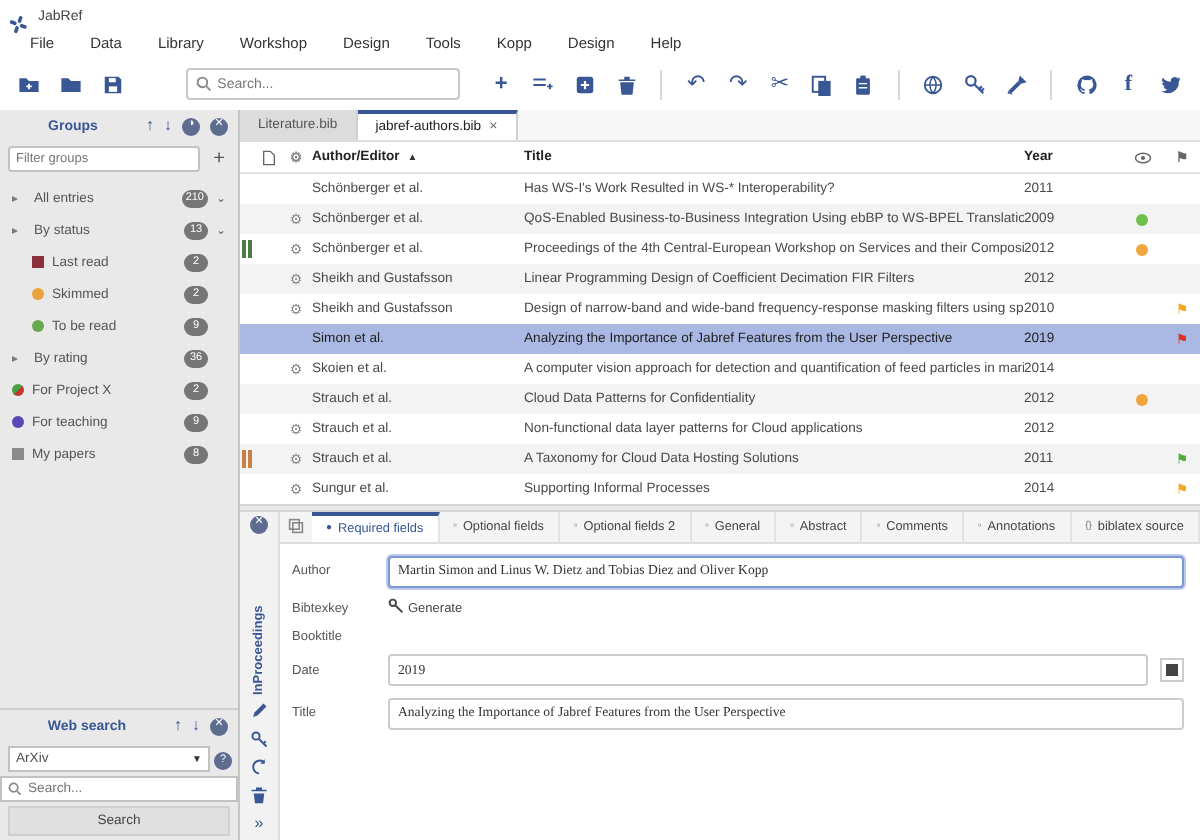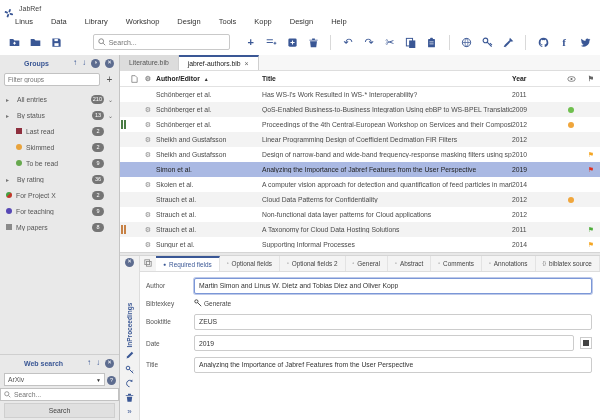--- a/index.html
+++ b/index.html
@@ -112,21 +112,21 @@
   .etab { padding:0 7px; display:flex; align-items:center; gap:3px; font-size:6.4px; color:#444;
     border-right:1px solid #e3e3e3; white-space:nowrap; }
   .etab.active { background:#fff; border-top:2px solid #3a5795; color:#3a5795; }
   .etab .bullet { font-size:5px; color:#777; }
   .etab.active .bullet { color:#3a5795; }
   .etag { width:16px; display:flex; align-items:center; justify-content:center; color:#888; font-size:7px; }
   .efields { flex:1; background:#fff; padding:6px 8px 4px 6px; display:flex; flex-direction:column; gap:5.5px; }
   .efrow { display:flex; align-items:center; gap:6px; }
   .eflabel { width:42px; font-size:6.5px; color:#555; flex:none; }
   .efrow input { flex:1; height:16px; border:1px solid #ccc; border-radius:2px; font-size:6.8px;
-    padding:0 4px; color:#333; font-family:Liberation Sans, sans-serif; outline:none; min-width:0; }
+    padding:0 4px; color:#333; font-family:Liberation Serif, serif; outline:none; min-width:0; }
   .efrow input.focused { border-color:#7b97d7; box-shadow:0 0 0 1px rgba(90,120,200,.4); }
   .ef-action { display:flex; align-items:center; gap:2px; font-size:6.5px; color:#444; flex:none; }
   .ef-cal { width:12px; height:12px; background:#fff; border:1px solid #ccc; display:flex;
     align-items:center; justify-content:center; flex:none; }
   .ef-cal i { width:6px; height:6px; background:#444; display:block; }
 </style>
 </head>
 <body>
 
 <div class="titlebar">
@@ -137,21 +137,21 @@
           <rect x="4" y="6" width="2" height="4" rx="1"></rect>
           <rect x="0" y="4" width="4" height="2" rx="1"></rect>
           <rect x="6" y="4" width="4" height="2" rx="1"></rect>
         </g>
       </svg>
   </span>
   <span class="title">JabRef</span>
 </div>
 
 <div class="menubar">
-    <div class="menu-item">Linus</div>
+    <div class="menu-item">File</div>
     <div class="menu-item">Data</div>
     <div class="menu-item">Library</div>
     <div class="menu-item">Workshop</div>
     <div class="menu-item">Design</div>
     <div class="menu-item">Tools</div>
     <div class="menu-item">Kopp</div>
     <div class="menu-item">Design</div>
     <div class="menu-item">Help</div>
   </div>
 
@@ -590,21 +590,20 @@
               <span class="ef-action">
                 <span><svg viewBox="0 0 10 10" width="8" height="8">
                     <circle cx="3" cy="3" r="2" fill="none" stroke="#444" stroke-width="1.2"></circle>
                     <path d="M4.5 4.5L9 9" stroke="#444" stroke-width="1.2"></path>
                   </svg></span>
                 <span>Generate</span>
               </span>
             </div>
             <div class="efrow">
               <span class="eflabel">Booktitle</span>
-              <input type="text" value="ZEUS" style="">
             </div>
             <div class="efrow">
               <span class="eflabel">Date</span>
               <input type="text" value="2019" style="">
               <span class="ef-cal">
                 <i></i>
               </span>
             </div>
             <div class="efrow">
               <span class="eflabel">Title</span>

